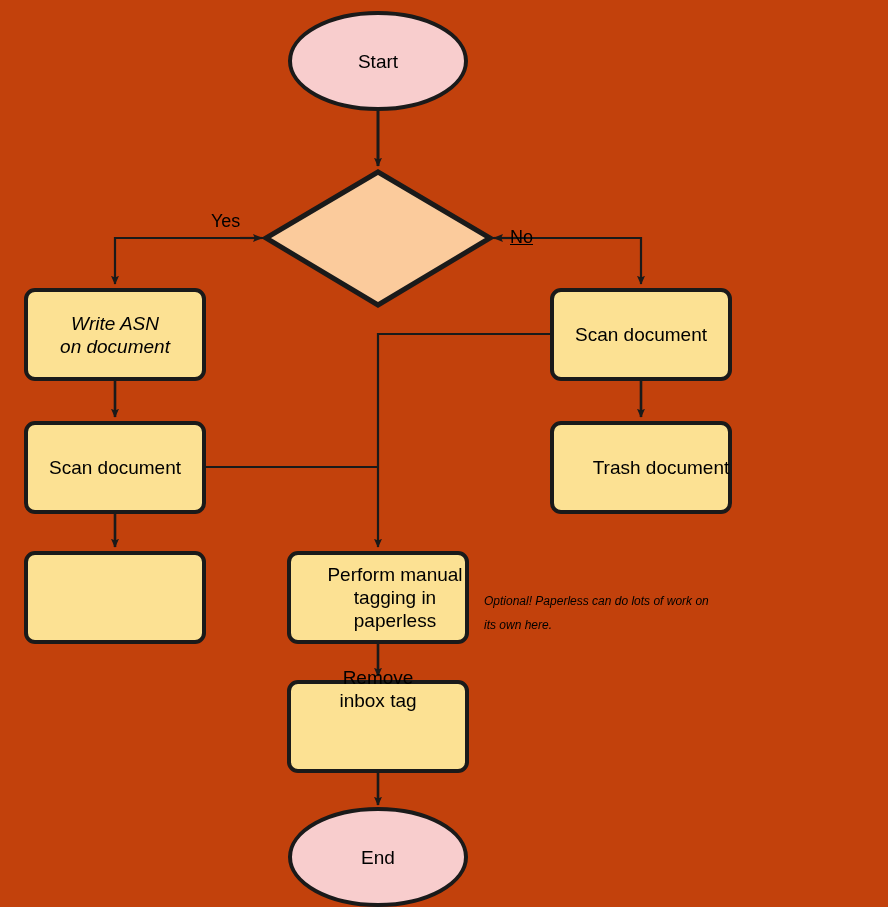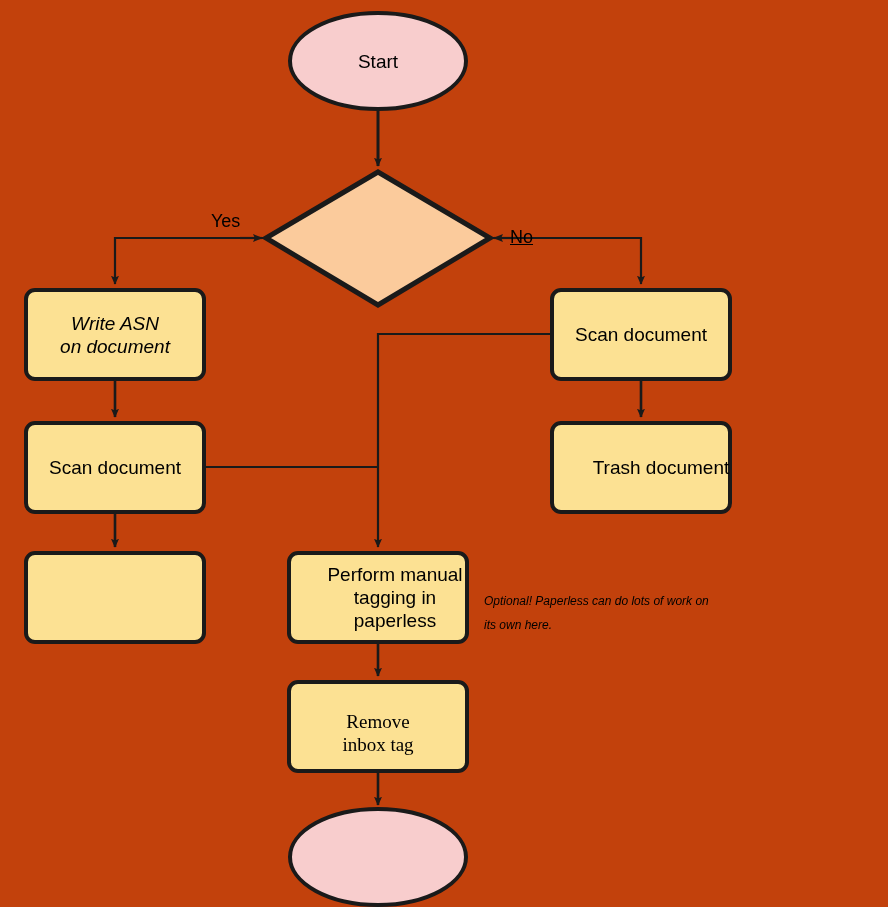--- a/index.html
+++ b/index.html
@@ -123,23 +123,24 @@
 
 
   <div class="node-label" style="left:552px; top:290px; width:178px; height:89px;">Scan document</div>
 
   <div class="node-label" style="left:572px; top:423px; width:178px; height:89px;">Trash document</div>
 
   <div class="node-label" style="left:306px; top:553px; width:178px; height:89px;">Perform manual
 tagging in
 paperless</div>
 
-  <div class="node-label" style="left:289px; top:688px; width:178px; height:89px;font-family:Liberation Serif, serif;">Remove
+  <div class="node-label" style="left:289px; top:644px; width:178px; height:89px;">Remove
 inbox tag</div>
 
+  <div class="node-label" style="left:290px; top:809px; width:176px; height:96px;">End</div>
 
   <div class="edge-label" style="left:211px; top:211px;">Yes</div>
 
   <div class="edge-label" style="left:510px; top:227px;text-decoration:underline;">No</div>
 
   <div class="note-text" style="left:484px; top:589px; width:400px;">Optional! Paperless can do lots of work on
 its own here.</div>
 
 </div>
 

